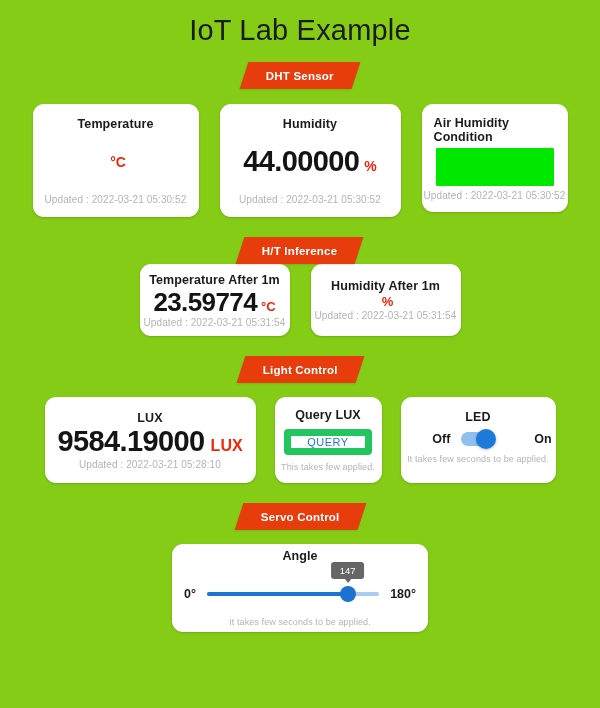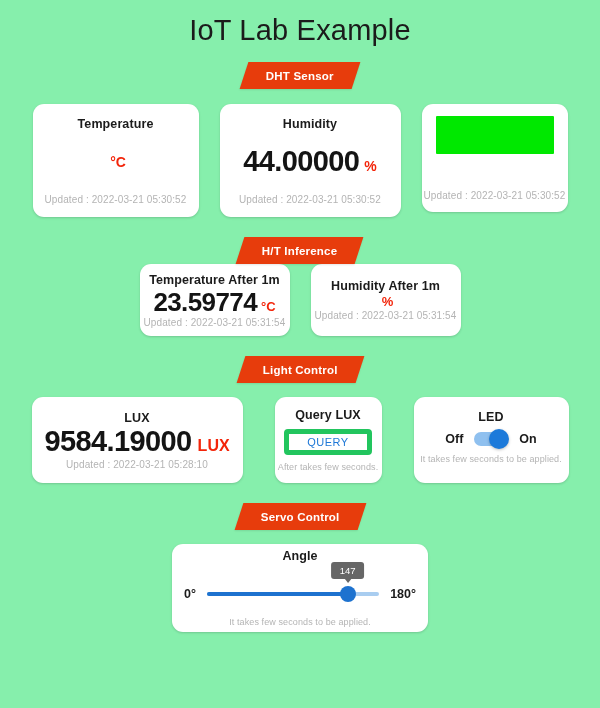--- a/index.html
+++ b/index.html
@@ -10,21 +10,21 @@
     background: #efefef;
     font-family: "Liberation Sans", sans-serif;
     -webkit-font-smoothing: antialiased;
   }
 
   .page {
     width: 600px;
     height: 708px;
     position: relative;
     overflow: hidden;
-    background: #86efac;
+    background: #84cc16;
   }
 
   
   .page-title {
     text-align: center;
     font-size: 29px;
     font-weight: 400;
     color: #1b1b1b;
     letter-spacing: 0.2px;
     padding-top: 13px;
@@ -134,21 +134,21 @@
     width: 150px;
     height: 72px;
     justify-content: center;
     gap: 1px;
     padding: 8px 8px 7px;
   }
   .card-inf .value-num { font-size: 26px; }
   .card-inf .value-unit { font-size: 13px; margin-left: 4px; }
 
   
-  .light-row { margin-top: 14px; gap: 32px; }
+  .light-row { margin-top: 14px; gap: 19px; }
   .card-lux {
     width: 211px;
     height: 86px;
     justify-content: center;
     gap: 1px;
     padding: 9px 8px 8px;
   }
   .card-lux .value-num { font-size: 29px; }
   .card-lux .value-unit { font-size: 16px; margin-left: 6px; }
 
@@ -156,21 +156,21 @@
     width: 107px;
     height: 86px;
     justify-content: center;
     gap: 7px;
     padding: 9px 8px 8px;
   }
   .query-btn {
     width: 88px;
     height: 26px;
     background: #ffffff;
-    border: 5px solid #22c55e;
+    border: 7px solid #22c55e;
     border-radius: 4px;
     color: #1e78d7;
     font-size: 11px;
     font-weight: normal;
     letter-spacing: 0.5px;
     font-family: "Liberation Sans", sans-serif;
     cursor: pointer;
     display: flex;
     align-items: center;
     justify-content: center;
@@ -186,20 +186,21 @@
   .led-switch-row {
     display: flex;
     align-items: center;
     justify-content: center;
     gap: 11px;
   }
   .led-label {
     font-size: 12.5px;
     font-weight: bold;
     color: #1b1b1b;
+    margin-left: 28px;
   }
   .toggle {
     position: relative;
     width: 34px;
     height: 14px;
     border-radius: 7px;
     background: #8fc0ef;
     cursor: pointer;
   }
   .toggle .knob {
@@ -314,20 +315,21 @@
     <div class="card card-humi">
       <div class="card-title">Humidity</div>
       <div class="value-line">
         <span class="value-num">44.00000</span>
         <span class="value-unit">%</span>
       </div>
       <div class="updated">Updated : 2022-03-21 05:30:52</div>
     </div>
 
     <div class="card card-cond">
+      <div class="card-title">Air Humidity Condition</div>
       <div class="cond-box" style="background: rgb(0, 232, 0);"></div>
       <div class="updated">Updated : 2022-03-21 05:30:52</div>
     </div>
 
   </div>
 
   <div class="section-badge-wrap" style="margin-top:20px;">
     <div class="section-badge">
       <span>H/T Inference</span>
     </div>
@@ -367,21 +369,21 @@
       <div class="value-line">
         <span class="value-num">9584.19000</span>
         <span class="value-unit">LUX</span>
       </div>
       <div class="updated">Updated : 2022-03-21 05:28:10</div>
     </div>
 
     <div class="card card-query">
       <div class="card-title">Query LUX</div>
       <button class="query-btn">QUERY</button>
-      <div class="hint">After takes few seconds.</div>
+      <div class="hint">This takes few applied.</div>
     </div>
 
     <div class="card card-led">
       <div class="card-title">LED</div>
       <div class="led-switch-row">
         <span class="led-label">Off</span>
         <div class="toggle">
           <div class="knob"></div>
         </div>
         <span class="led-label">On</span>

